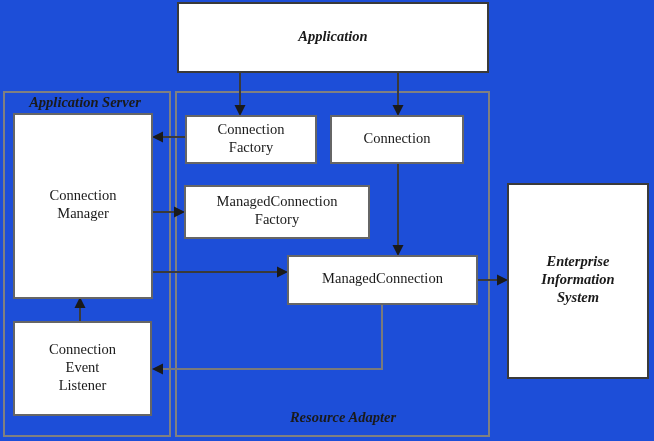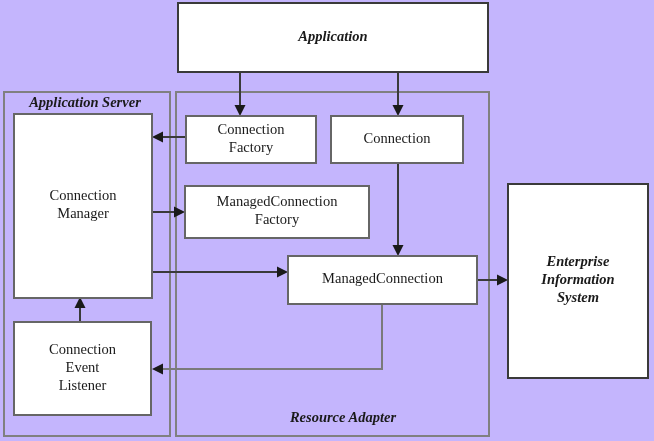--- a/index.html
+++ b/index.html
@@ -4,21 +4,21 @@
 <style>
   html, body {
     margin: 0;
     padding: 0;
     background: #ffffff;
   }
   #diagram-root {
     position: relative;
     width: 654px;
     height: 441px;
-    background: #c4b5fd;
+    background: #1d4ed8;
     font-family: "Liberation Serif", "DejaVu Serif", serif;
     overflow: hidden;
   }
   svg.diagram-canvas {
     display: block;
     width: 654px;
     height: 441px;
   }
   .container-box {
     fill: none;

